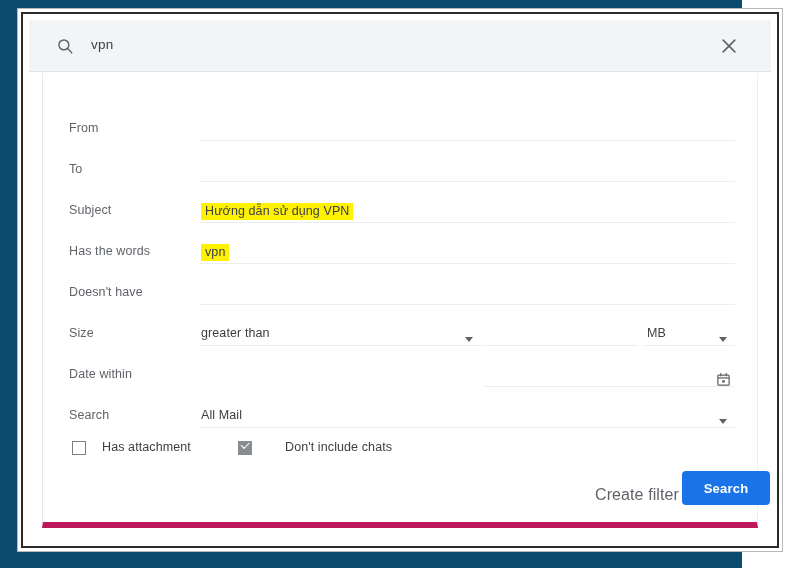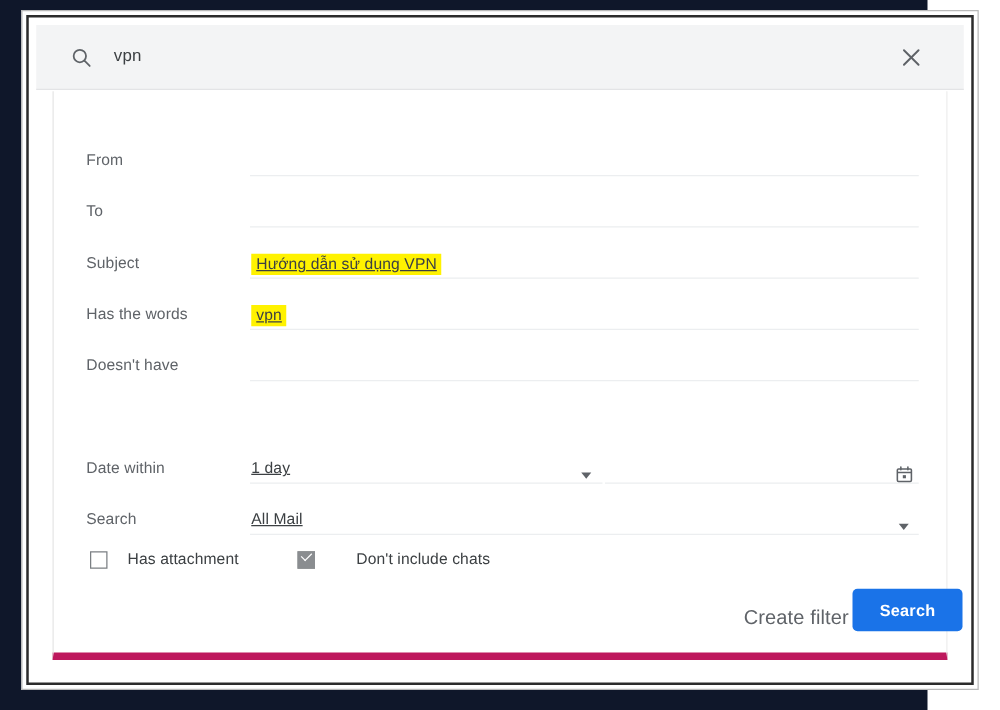--- a/index.html
+++ b/index.html
@@ -12,21 +12,21 @@
     height: 568px;
     font-family: "Liberation Sans", sans-serif;
     overflow: hidden;
   }
 
   
   #screen {
     position: relative;
     width: 742px;
     height: 568px;
-    background: #0f172a;
+    background: #0c4a6e;
   }
   .frame-outer {
     position: absolute;
     left: 17px;
     top: 8px;
     width: 766px;
     height: 544px;
     border: 1px solid #b9b9b9;
     background: #ffffff;
     box-sizing: border-box;
@@ -126,21 +126,20 @@
     box-sizing: border-box;
   }
   .field-val {
     position: absolute;
     left: 1px;
     top: 2px;
     font-size: 12.5px;
     color: #3c4043;
     white-space: nowrap;
     letter-spacing: .1px;
-    text-decoration: underline;
   }
   .hl {
     background: #fff200;
     padding: 1px 4px 2px 4px;
   }
   .caret {
     position: absolute;
     top: 13px;
     width: 0;
     height: 0;
@@ -287,27 +286,37 @@
         </div>
       </div>
 
       <div class="row" style="top:202px;">
         <span class="lbl">Doesn't have</span>
         <div class="field" style="left:157px; width:535px;">
           <span class="field-val"></span>
         </div>
       </div>
 
+      <div class="row" style="top:243px;">
+        <span class="lbl">Size</span>
+        <div class="field" style="left:157px; width:282px;">
+          <span class="field-val">greater than</span>
+          <span class="caret" style="left:265px;"></span>
+        </div>
+        <div class="field" style="left:441px; width:154px;">
+          <span class="field-val"></span>
+        </div>
+        <div class="field" style="left:600px; width:92px;">
+          <span class="field-val" style="left:4px;">MB</span>
+          <span class="caret" style="left:76px;"></span>
+        </div>
+      </div>
 
       <div class="row" style="top:284px;">
         <span class="lbl">Date within</span>
-        <div class="field" style="left:157px; width:282px;">
-          <span class="field-val">1 day</span>
-          <span class="caret" style="left:265px;"></span>
-        </div>
         <div class="field" style="left:441px; width:251px;">
           <span class="field-val"></span>
           <span class="cal-icon" style="left:232px;">
             <svg width="15" height="15" viewBox="0 0 24 24">
               <rect x="3" y="5" width="18" height="16" rx="1.5" fill="none" stroke="#5f6368" stroke-width="2"></rect>
               <line x1="3" y1="9.5" x2="21" y2="9.5" stroke="#5f6368" stroke-width="2"></line>
               <line x1="7.5" y1="2.5" x2="7.5" y2="6" stroke="#5f6368" stroke-width="2" stroke-linecap="round"></line>
               <line x1="16.5" y1="2.5" x2="16.5" y2="6" stroke="#5f6368" stroke-width="2" stroke-linecap="round"></line>
               <rect x="10" y="13" width="4" height="4" fill="#5f6368"></rect>
             </svg>

